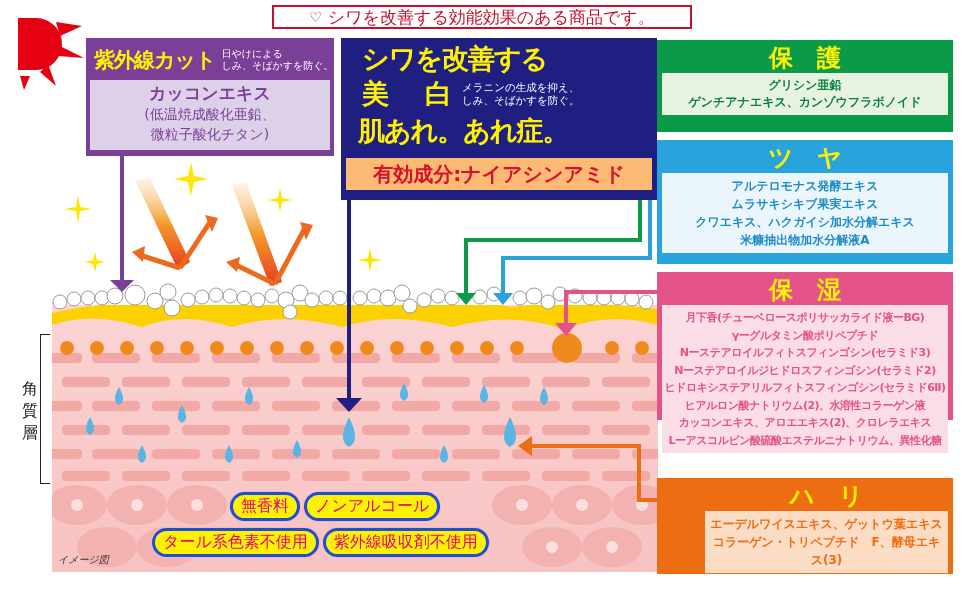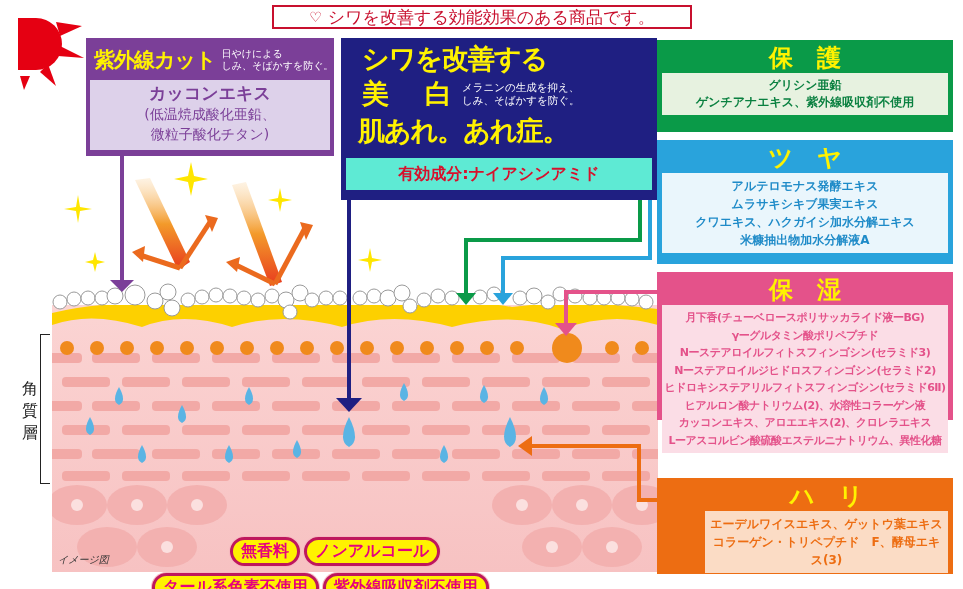--- a/index.html
+++ b/index.html
@@ -25,21 +25,21 @@
   .uv-inner .main { font-size: 17px; font-weight: bold; line-height: 22px; }
   .uv-inner .sub { font-size: 14px; line-height: 20px; }
 
   
   .navy-box { left: 341px; top: 38px; width: 316px; height: 162px; background: #1f1f82; padding: 4px 5px; }
   .navy-l1 { color: #fff200; font-size: 27px; font-weight: bold; line-height: 34px; padding-left: 16px; white-space: nowrap; letter-spacing: -1px; }
   .navy-l2 { display: flex; align-items: center; height: 36px; padding-left: 16px; }
   .navy-l2 .big { color: #fff200; font-size: 27px; font-weight: bold; width: 100px; display: flex; justify-content: space-between; padding-right: 10px; }
   .navy-l2 .small { color: #fff; font-size: 10.5px; line-height: 13px; white-space: nowrap; }
   .navy-l3 { color: #fff200; font-size: 27px; font-weight: bold; line-height: 38px; padding-left: 12px; white-space: nowrap; letter-spacing: -1px; }
-  .navy-ingredient { background: #5eead4; height: 32px; margin-top: 8px; color: #d7102c; font-size: 16px; font-weight: bold; display: flex; align-items: center; justify-content: center; white-space: nowrap; }
+  .navy-ingredient { background: #fdba74; height: 32px; margin-top: 8px; color: #d7102c; font-size: 20px; font-weight: bold; display: flex; align-items: center; justify-content: center; white-space: nowrap; }
 
   
   .cat-box { left: 657px; width: 296px; padding: 3px 5px 5px 5px; }
   .cat-title { text-align: center; color: #fff200; font-size: 24px; font-weight: bold; letter-spacing: 24px; line-height: 30px; padding-left: 24px; }
   .cat-inner { text-align: center; font-weight: bold; font-size: 12px; line-height: 17px; padding: 4px 2px; }
 
   .cat-green { top: 40px; height: 92px; background: #0a9a48; }
   .cat-green .cat-inner { background: #e7f2e0; color: #0a8040; }
 
   .cat-blue { top: 140px; height: 124px; background: #29a3dc; }
@@ -51,21 +51,21 @@
   .cat-orange { top: 478px; height: 96px; background: #ed6d12; padding-left: 48px; }
   .cat-orange .cat-inner { background: #fbdcc5; color: #ed6d12; line-height: 18px; }
 
   
   .skin { left: 52px; top: 305px; width: 606px; height: 267px; background: linear-gradient(#fbd4d3, #f7c2c2); overflow: hidden; }
   .skin-label { left: 22px; top: 378px; width: 14px; font-size: 16px; line-height: 22px; color: #222; }
   .bracket { left: 40px; top: 334px; width: 10px; height: 150px; border: 1.5px solid #222; border-right: none; }
   .image-note { left: 58px; top: 553px; font-size: 10px; color: #333; font-style: italic; }
 
   .pill-row { display: flex; gap: 4px; position: absolute; }
-  .pill { background: #fff200; color: #e6007e; font-weight: bold; font-size: 16px; border: 3px solid #be185d; border-radius: 16px; padding: 1px 8px; white-space: nowrap; box-shadow: 0 0 0 1px #f6b8c0; margin-top: 45px; }
+  .pill { background: #fff200; color: #e6007e; font-weight: normal; font-size: 16px; border: 3px solid #1d4ed8; border-radius: 16px; padding: 1px 8px; white-space: nowrap; box-shadow: 0 0 0 1px #f6b8c0; }
 </style>
 </head>
 <body>
 
 <svg class="abs sun" viewBox="0 0 100 90">
   <path d="M18 18 L36 18 A18 18 0 0 1 36 70 L18 70 Z" fill="#e50012"></path>
   <polygon points="56,22 82,26 60,36" fill="#e50012"></polygon>
   <polygon points="60,46 84,58 58,56" fill="#e50012"></polygon>
   <polygon points="48,64 56,86 40,72" fill="#e50012"></polygon>
   <polygon points="20,76 30,76 24,90" fill="#e50012"></polygon>
@@ -354,21 +354,21 @@
     <span class="small"><span>メラニンの生成を抑え、</span><br><span>しみ、そばかすを防ぐ。</span></span>
   </div>
   <div class="navy-l3">肌あれ。あれ症。</div>
   <div class="navy-ingredient">有効成分:ナイアシンアミド</div>
 </div>
 
 <div class="abs cat-box cat-green">
   <div class="cat-title">保護</div>
   <div class="cat-inner">
     <div>グリシン亜鉛</div>
-    <div>ゲンチアナエキス、紫外線吸収剤不使用</div>
+    <div>ゲンチアナエキス、カンゾウフラボノイド</div>
   </div>
 </div>
 
 <div class="abs cat-box cat-blue">
   <div class="cat-title">ツヤ</div>
   <div class="cat-inner">
     <div>アルテロモナス発酵エキス</div>
     <div>ムラサキシキブ果実エキス</div>
     <div>クワエキス、ハクガイシ加水分解エキス</div>
     <div>米糠抽出物加水分解液A</div>

